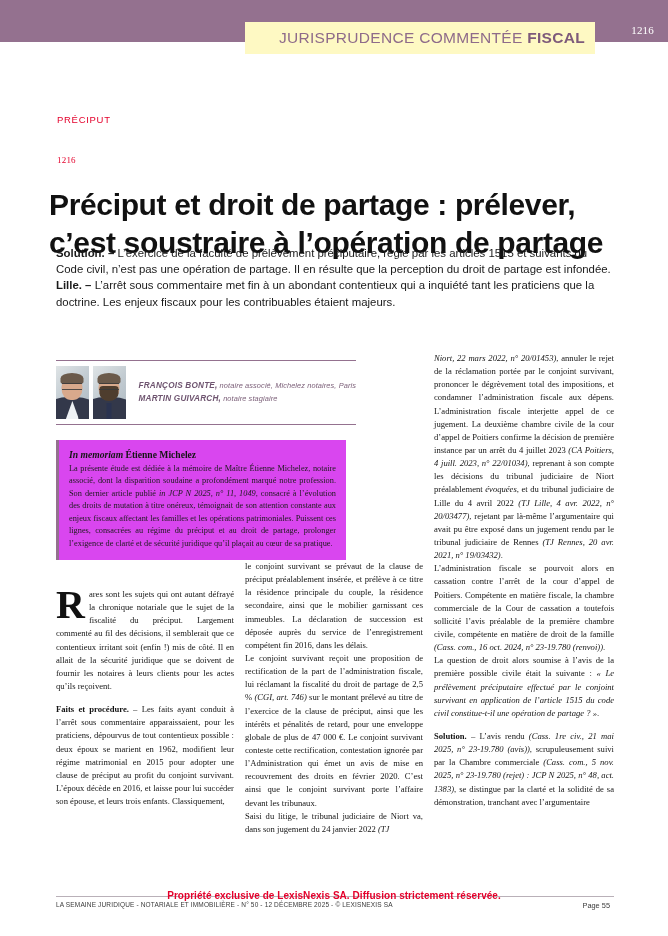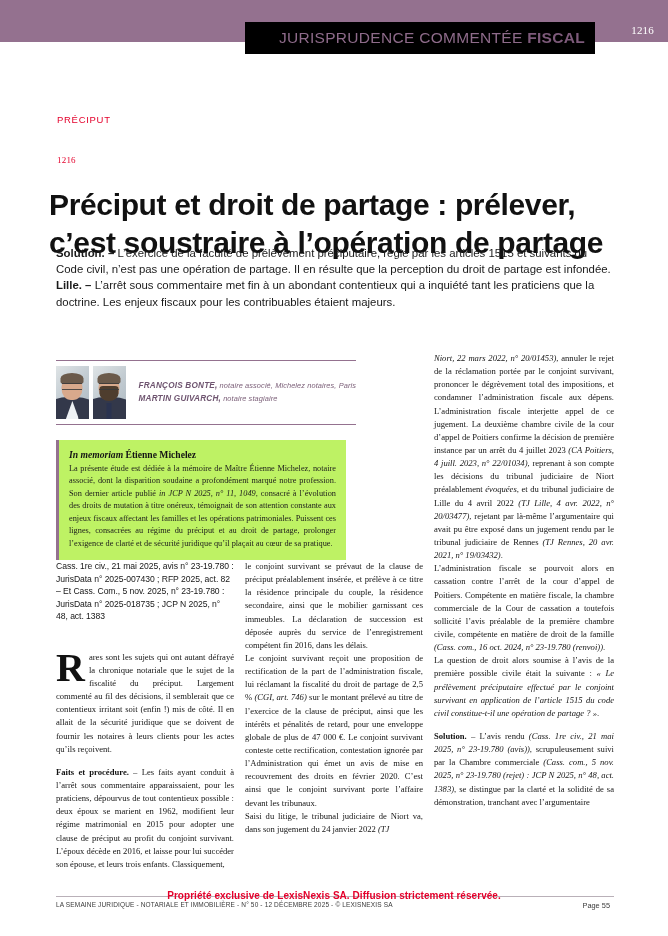--- a/index.html
+++ b/index.html
@@ -24,21 +24,21 @@
     width: 668px;
     height: 42px;
     background: #94718f;
   }
   .header-plate {
     position: absolute;
     top: 22px;
     left: 245px;
     width: 350px;
     height: 32px;
-    background: #000000;
+    background: #fef9c3;
     display: flex;
     align-items: center;
     justify-content: flex-end;
     padding-right: 10px;
     box-sizing: border-box;
   }
   .header-title {
     font-family: "Liberation Sans", sans-serif;
     font-size: 15.5px;
     letter-spacing: 0.3px;
@@ -212,21 +212,21 @@
     color: #6f5570;
     letter-spacing: 0.2px;
   }
 
   
   .memoriam {
     position: absolute;
     top: 440px;
     left: 56px;
     width: 290px;
-    background: #bef264;
+    background: #d946ef;
     border-left: 3px solid #94718f;
     box-sizing: border-box;
     padding: 9px 10px 10px 10px;
     font-family: "Liberation Serif", serif;
   }
   .memoriam-title {
     font-size: 9.6px;
     font-weight: bold;
     color: #141414;
     margin-bottom: 3px;
@@ -362,21 +362,20 @@
     </div>
     <div class="rule-bot"></div>
   </div>
 
   <div class="memoriam">
     <div class="memoriam-title"><i>In memoriam</i><span> Étienne Michelez</span></div>
     <div class="memoriam-body"><span>La présente étude est dédiée à la mémoire de Maître Étienne Michelez, notaire associé, dont la disparition soudaine a profondément marqué notre profession. Son dernier article publié </span><i>in JCP N 2025, n° 11, 1049</i><span>, consacré à l’évolution des droits de mutation à titre onéreux, témoignait de son attention constante aux enjeux fiscaux affectant les familles et les opérations patrimoniales. Puissent ces lignes, consacrées au régime du préciput et au droit de partage, prolonger l’exigence de clarté et de sécurité juridique qu’il plaçait au cœur de sa pratique.</span></div>
   </div>
 
   <div class="col" id="col-left">
-    <div class="cite-block">Cass. 1re civ., 21 mai 2025, avis n° 23-19.780 : JurisData n° 2025-007430 ; RFP 2025, act. 82 – Et Cass. Com., 5 nov. 2025, n° 23-19.780 : JurisData n° 2025-018735 ; JCP N 2025, n° 48, act. 1383</div>
     <div class="dropcap-para">
       <span class="dropcap">R</span><span>ares sont les sujets qui ont autant défrayé la chronique notariale que le sujet de la fiscalité du préciput. Largement commenté au fil des décisions, il semblerait que ce contentieux irritant soit (enfin !) mis de côté. Il en allait de la sécurité juridique que se doivent de fournir les notaires à leurs clients pour les actes qu’ils reçoivent.</span>
     </div>
     <div class="spacer-sm"></div>
     <p><b>Faits et procédure. </b><span>– Les faits ayant conduit à l’arrêt sous commentaire apparaissaient, pour les praticiens, dépourvus de tout contentieux possible : deux époux se marient en 1962, modifient leur régime matrimonial en 2015 pour adopter une clause de préciput au profit du conjoint survivant. L’époux décède en 2016, et laisse pour lui succéder son épouse, et leurs trois enfants. Classiquement,</span></p>
   </div>
 
   <div class="col" id="col-mid">
     <p>le conjoint survivant se prévaut de la clause de préciput préalablement insérée, et prélève à ce titre la résidence principale du couple, la résidence secondaire, ainsi que le mobilier garnissant ces immeubles. La déclaration de succession est déposée auprès du service de l’enregistrement compétent fin 2016, dans les délais.</p>
     <p><span>Le conjoint survivant reçoit une proposition de rectification de la part de l’administration fiscale, lui réclamant la fiscalité du droit de partage de 2,5 % </span><i>(CGI, art. 746)</i><span> sur le montant prélevé au titre de l’exercice de la clause de préciput, ainsi que les intérêts et pénalités de retard, pour une enveloppe globale de plus de 47 000 €. Le conjoint survivant conteste cette rectification, contestation ignorée par l’Administration qui émet un avis de mise en recouvrement des droits en février 2020. C’est ainsi que le conjoint survivant porte l’affaire devant les tribunaux.</span></p>

